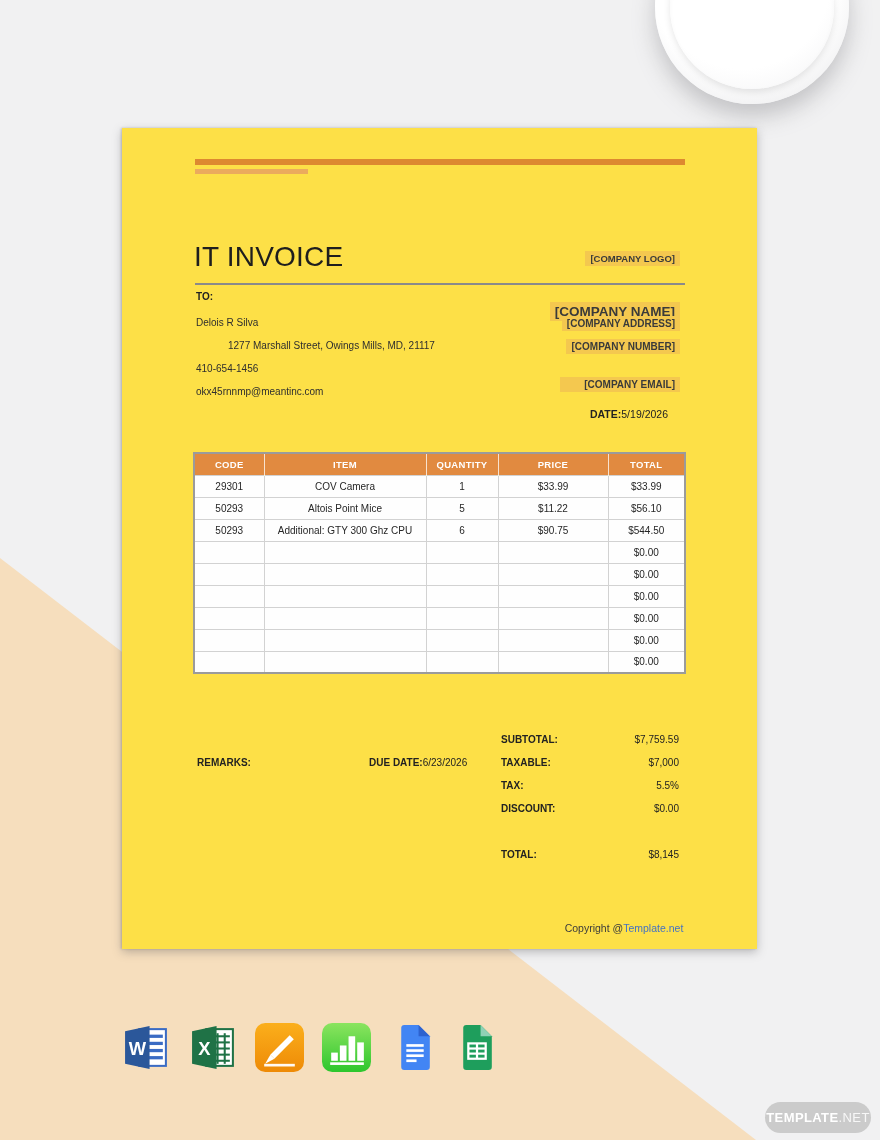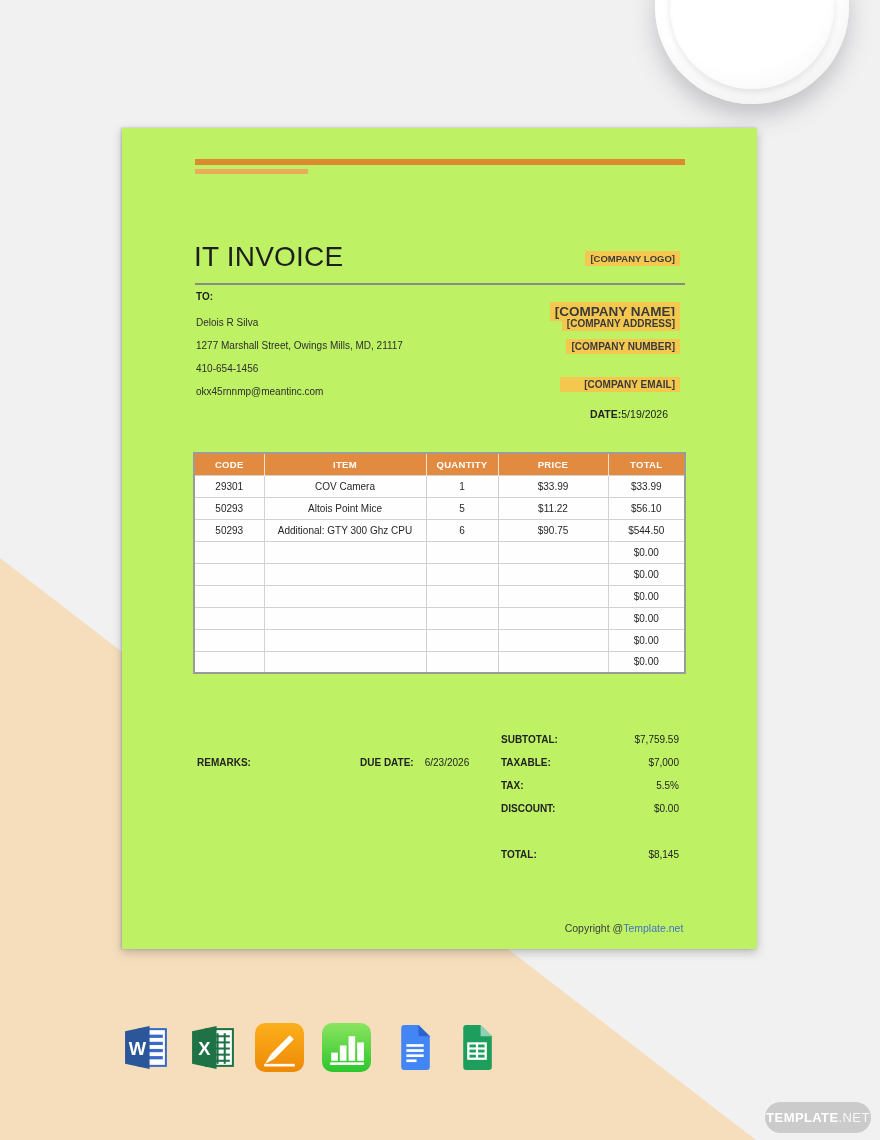--- a/index.html
+++ b/index.html
@@ -29,21 +29,21 @@
   }
   .plate-center {
     position:absolute; inset:15px; border-radius:50%;
     background:radial-gradient(circle at 44% 34%, #ffffff 62%, #f6f6f7 88%, #ededee 100%);
     box-shadow:0 3px 7px rgba(0,0,0,0.10), inset 0 2px 5px rgba(0,0,0,0.03);
   }
 
   
   .paper {
     position:absolute; left:122px; top:128px; width:635px; height:821px;
-    background:#bef264; z-index:2;
+    background:#fde047; z-index:2;
     box-shadow:0 3px 9px rgba(90,90,95,0.38), -1px 0 2px rgba(120,120,125,0.35);
   }
   .bar-long  { position:absolute; left:73px; top:31px; width:490px; height:6px; background:#DD8930; }
   .bar-short { position:absolute; left:73px; top:41px; width:113px; height:5px; background:#EBAB5D; }
 
   .title {
     position:absolute; left:72px; top:113px;
     font-size:28px; line-height:32px; color:#1E1E1E; letter-spacing:0.2px;
   }
   .chip {
@@ -55,21 +55,21 @@
   .chip-name    { top:174px; font-size:13.5px; }
   .chip-address { top:188px; font-size:10px; }
   .chip-number  { top:211px; font-size:10px; }
   .chip-email   { top:249px; font-size:10px;padding-left:24px; }
 
   .rule { position:absolute; left:73px; top:155px; width:490px; height:2px; background:#8A8A8A; }
 
   .to-label { position:absolute; left:74px; top:163px; font-size:10px; font-weight:bold; color:#222; }
   .client-line { position:absolute; left:74px; font-size:10px; color:#2E2E2E; white-space:nowrap; }
   .cl-name    { top:189px; }
-  .cl-address { top:212px; }
+  .cl-address { top:212px;margin-left:32px; }
   .cl-phone   { top:235px; }
   .cl-email   { top:258px; }
 
   .date-row { position:absolute; right:89px; top:280px; display:flex; font-size:10.5px; color:#222; }
   .date-row .lbl { font-weight:bold; }
 
   
   table.items {
     position:absolute; left:71px; top:324px; width:491px;
     border-collapse:collapse; table-layout:fixed;
@@ -91,21 +91,21 @@
     font-size:10px; color:#222;
   }
   .sum-row .lbl { font-weight:bold; }
   .sum-subtotal { top:606px; }
   .sum-taxable  { top:629px; }
   .sum-tax      { top:652px; }
   .sum-discount { top:675px; }
   .sum-total    { top:721px; }
 
   .remarks { position:absolute; left:75px; top:629px; font-size:10px; font-weight:bold; color:#222; }
-  .duedate { position:absolute; left:238px; top:629px; display:flex; gap:11px; font-size:10px; color:#222; }
+  .duedate { position:absolute; left:247px; top:629px; display:flex; font-size:10px; color:#222; }
   .duedate .lbl { font-weight:bold; }
 
   .copyright { position:absolute; left:402px; top:774px; width:200px; text-align:center; font-size:10.5px; color:#3C3C3C;margin-top:20px; }
   .copyright a { color:#4472C4; text-decoration:none; }
 
   
   .app-icon { position:absolute; top:1023px; width:49px; height:49px; z-index:3; }
   .i-word    { left:122px; }
   .i-excel   { left:189px; }
   .i-pages   { left:255px; }

